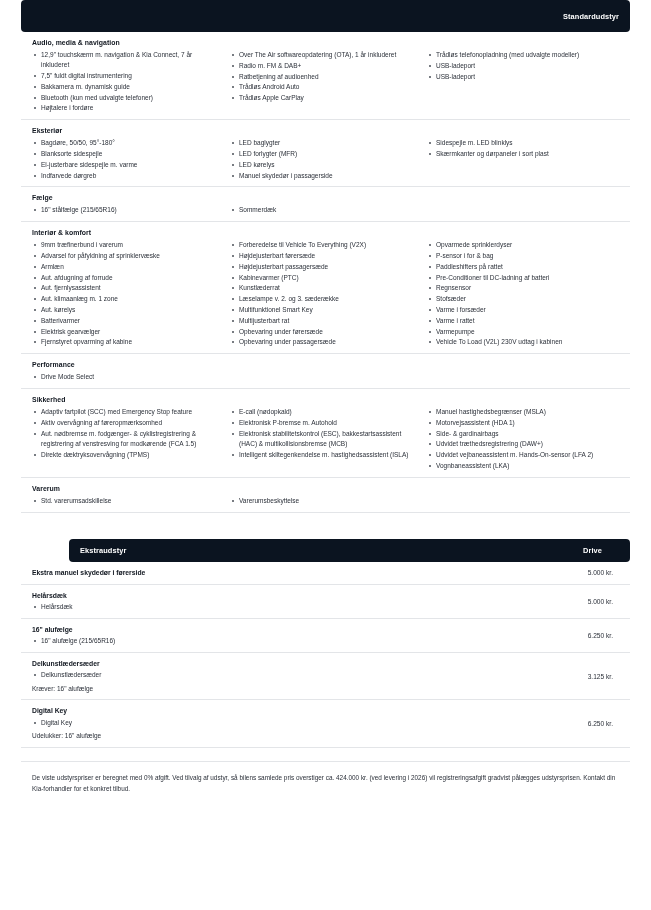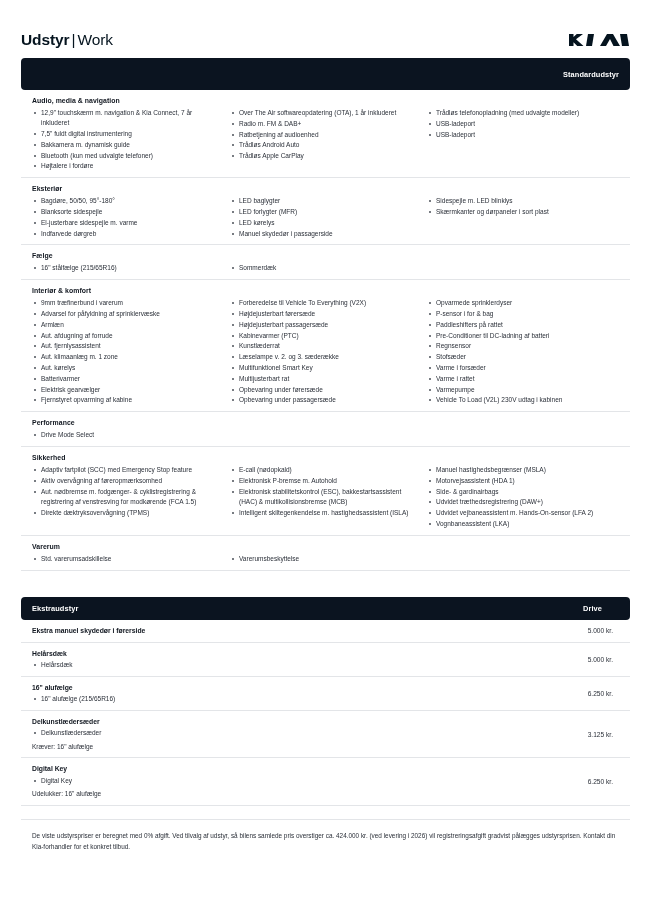--- a/index.html
+++ b/index.html
@@ -58,21 +58,21 @@
     height: 32px;
     display: flex;
     align-items: center;
     padding: 0 11px;
     color: #ffffff;
     font-size: 7.4px;
     font-weight: 700;
     letter-spacing: 0.1px;
     justify-content: flex-end;
   }
-  .bar.table-head { justify-content: space-between; height: 23px; }
+  .bar.table-head { justify-content: space-between; height: 23px; margin-left: 48px; }
   .bar .price-head { font-size: 7.4px; font-weight: 700; padding-right: 17px; }
 
   
   .group { padding: 7px 0 5px 0; border-bottom: 1px solid #e3e5e8; }
   .group:last-of-type { border-bottom: 1px solid #e3e5e8; }
 
   .group-title {
     font-size: 6.9px;
     font-weight: 700;
     color: #10161f;
@@ -183,38 +183,20 @@
     line-height: 11px;
     color: #2a2f38;
     max-width: 600px;
   }
 </style>
 </head>
 <body>
 
 <div class="page">
 
-  <div class="doc-header">
-    <div class="doc-title">
-      <span>Udstyr</span><span class="sep">|</span><span class="sub">Work</span>
-    </div>
-    <span class="kia-logo-wrap">
-      <svg class="kia-logo" viewBox="0 0 124 44" xmlns="http://www.w3.org/2000/svg" aria-hidden="true">
-        <g fill="#05141f">
-
-          <path d="M2 10 L2 34 L11 34 L11 26.5 L18.5 34 L31 34 L16 20.5 L30 10 L17.5 10 L11 16 L11 10 Z"></path>
-
-          <path d="M40 10 L52 10 L48 34 L36 34 Z"></path>
-
-          <path d="M64 34 L78 10 L90 10 L104 34 L91 34 L84 20 L76 34 Z"></path>
-          <path d="M104 10 L118 10 L122 34 L108 34 Z"></path>
-        </g>
-      </svg>
-    </span>
-  </div>
 
   <div class="bar">
     <span>Standardudstyr</span>
   </div>
 
   <div id="standard-groups">
       <div class="group">
         <div class="group-title">Audio, media &amp; navigation</div>
         <div class="cols">
           <ul class="feat">

